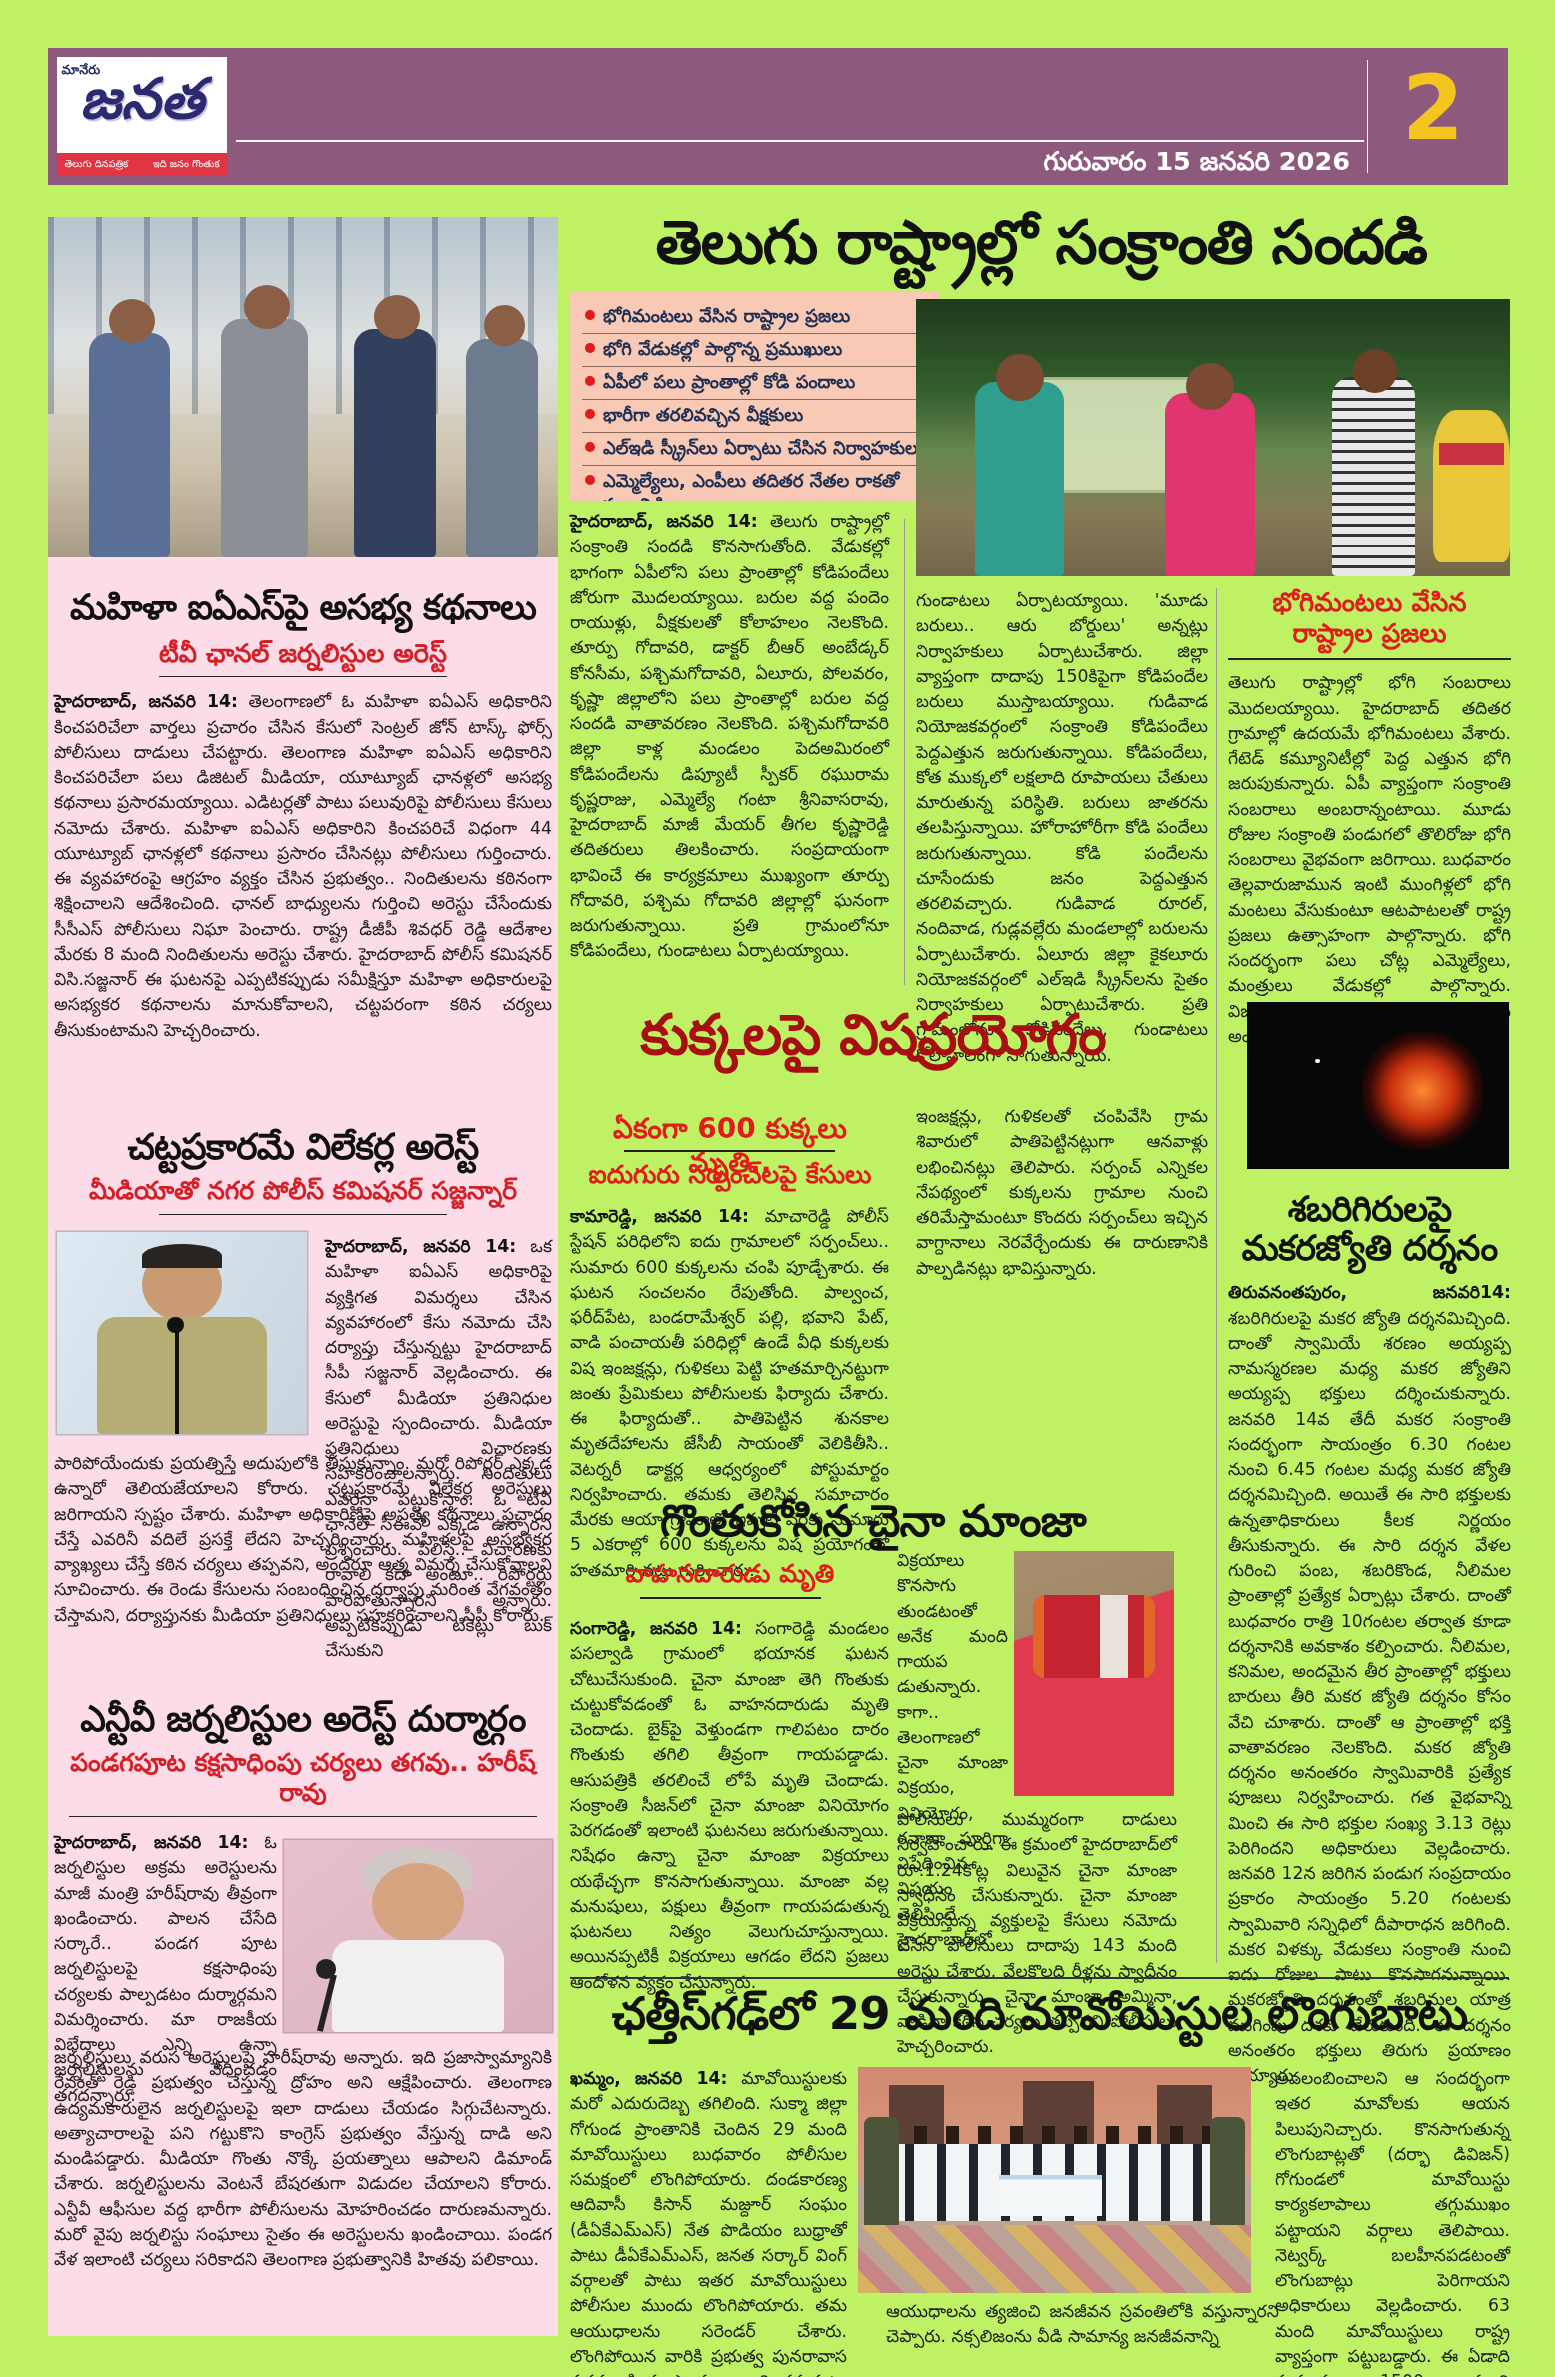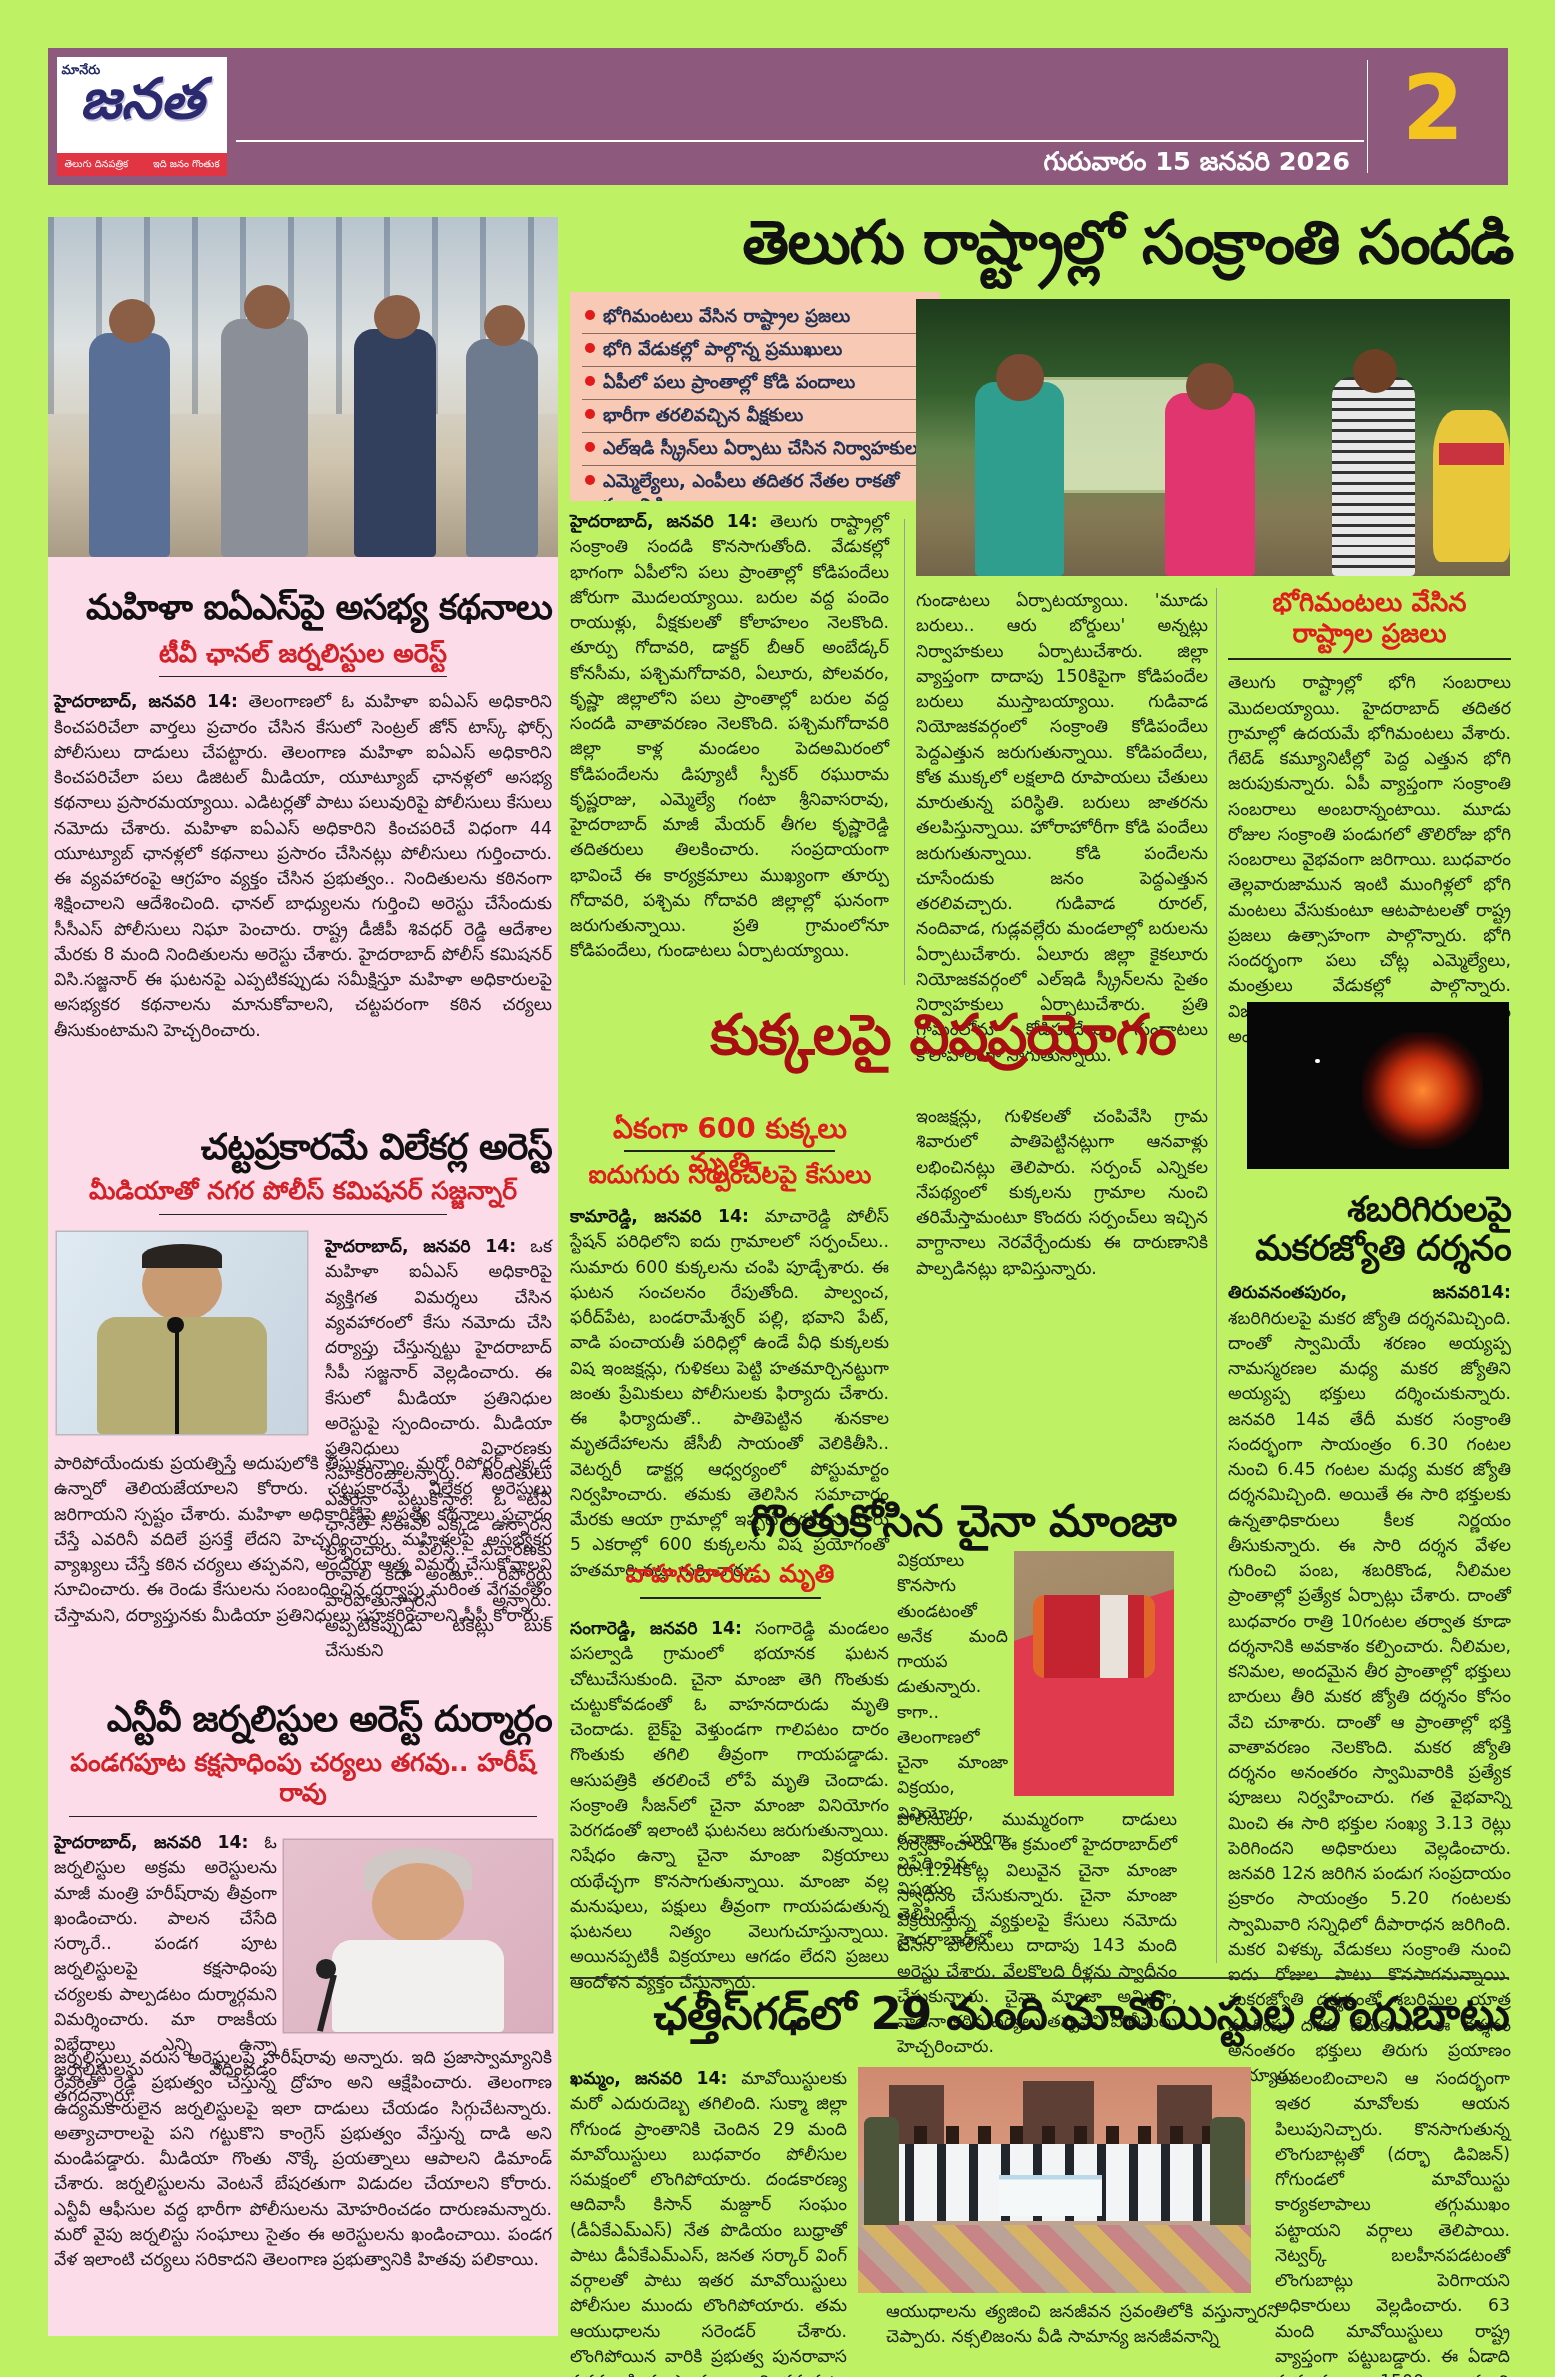--- a/index.html
+++ b/index.html
@@ -13,21 +13,21 @@
   .logo-title{position:absolute;left:0;right:0;top:13.5px;text-align:center;font-size:56px;line-height:1;
               font-weight:800;font-style:italic;color:#2b2a6e;text-shadow:1.5px 1.5px 0 #c8c4e2;}
   .logo-ribbon{position:absolute;left:0;right:0;bottom:0;height:22.6px;background:#e23544;color:#ffffff;
                font-size:9.8px;display:flex;align-items:center;justify-content:space-between;padding:0 7.5px;box-sizing:border-box;}
   #website{left:241px;right:211px;top:12px;text-align:center;font-size:45px;font-weight:bold;color:#f7a81f;letter-spacing:0.8px;}
   #header-line{left:188px;right:144px;top:92px;height:1.5px;background:#ffffff;}
   #date-bar{right:158px;top:98px;font-size:25.6px;font-weight:bold;color:#ffffff;}
   #header-vline{right:140px;top:12px;bottom:12px;width:1.5px;background:#ffffff;}
   #page-num{right:44px;top:3px;font-size:89px;font-weight:800;color:#f4c51e;line-height:1.3;}
   
-  .hl{font-weight:800;color:#111;text-align:right;line-height:1.12;letter-spacing:-0.8px;}
+  .hl{font-weight:800;color:#111;text-align:center;line-height:1.12;letter-spacing:-0.8px;}
   .sub{font-weight:800;color:#d42027;text-align:center;line-height:1.2;}
   .sub-line{height:1.5px;background:#222;margin:7.5px auto 0 auto;width:58%;}
   .body{font-size:17.3px;line-height:1.46;text-align:justify;color:#1c1c1c;}
   .dl{font-weight:bold;color:#111;}
   
   #pink-panel{left:48px;top:557px;width:510px;height:1779px;background:#fbdce8;}
   .vline{width:0.8px;background:#9a9a9a;}
   
   #bullet-box{left:570px;top:292px;width:370px;height:209px;background:#f8c9b5;padding:9px 12px;box-sizing:border-box;overflow:hidden;}
   .bullet-item{position:relative;padding:3px 0 5.3px 21px;font-size:18px;line-height:1.32;font-weight:bold;

